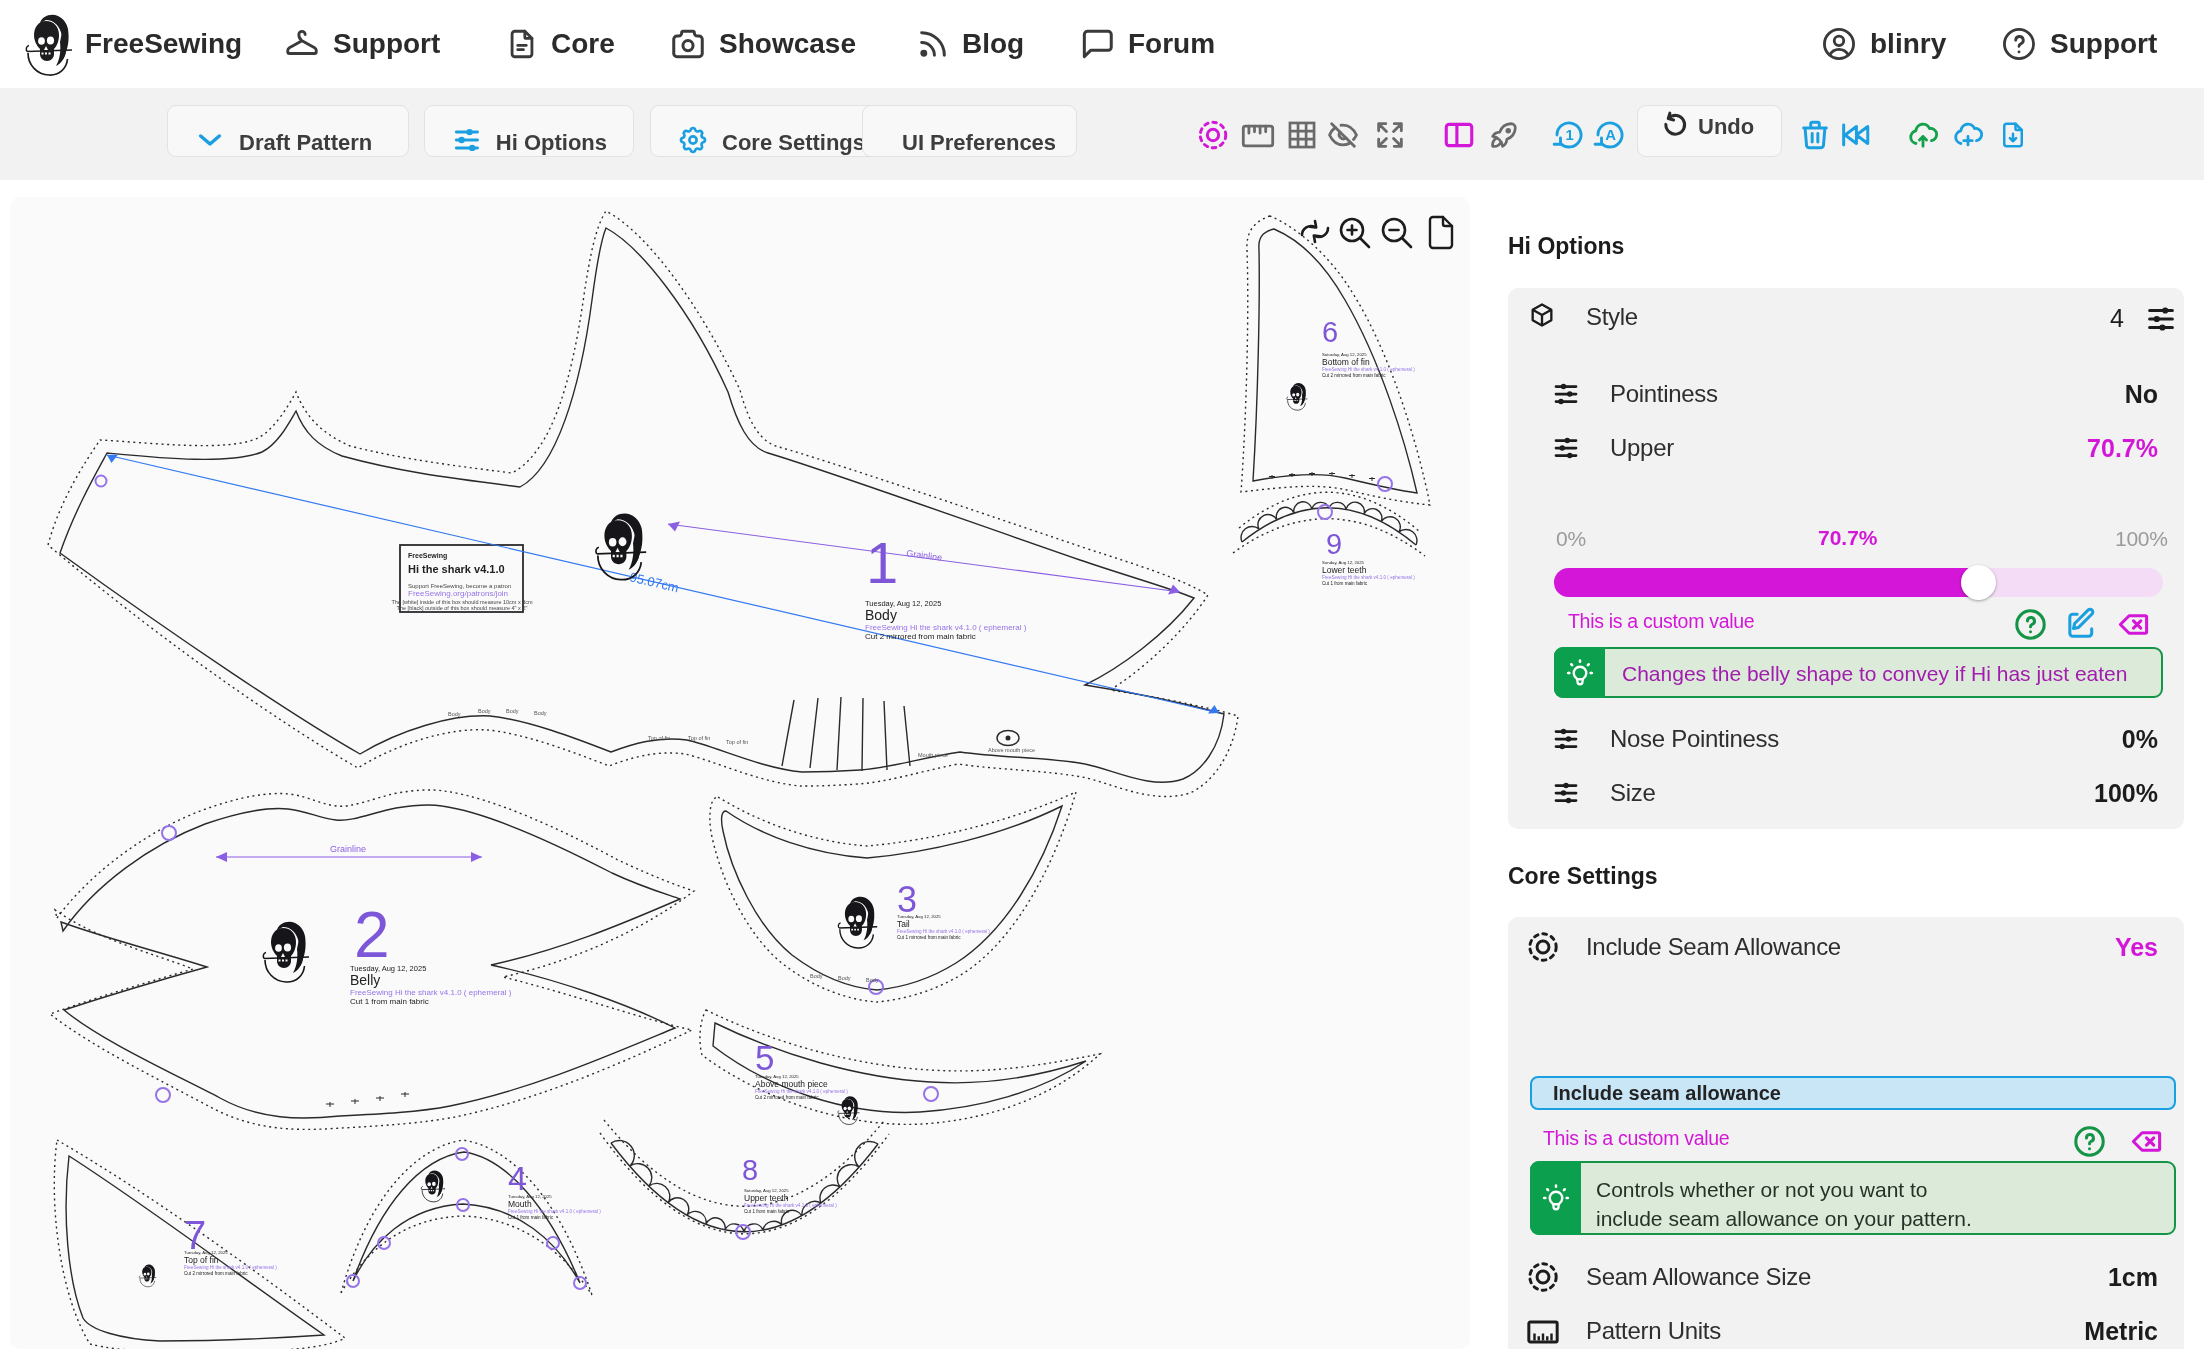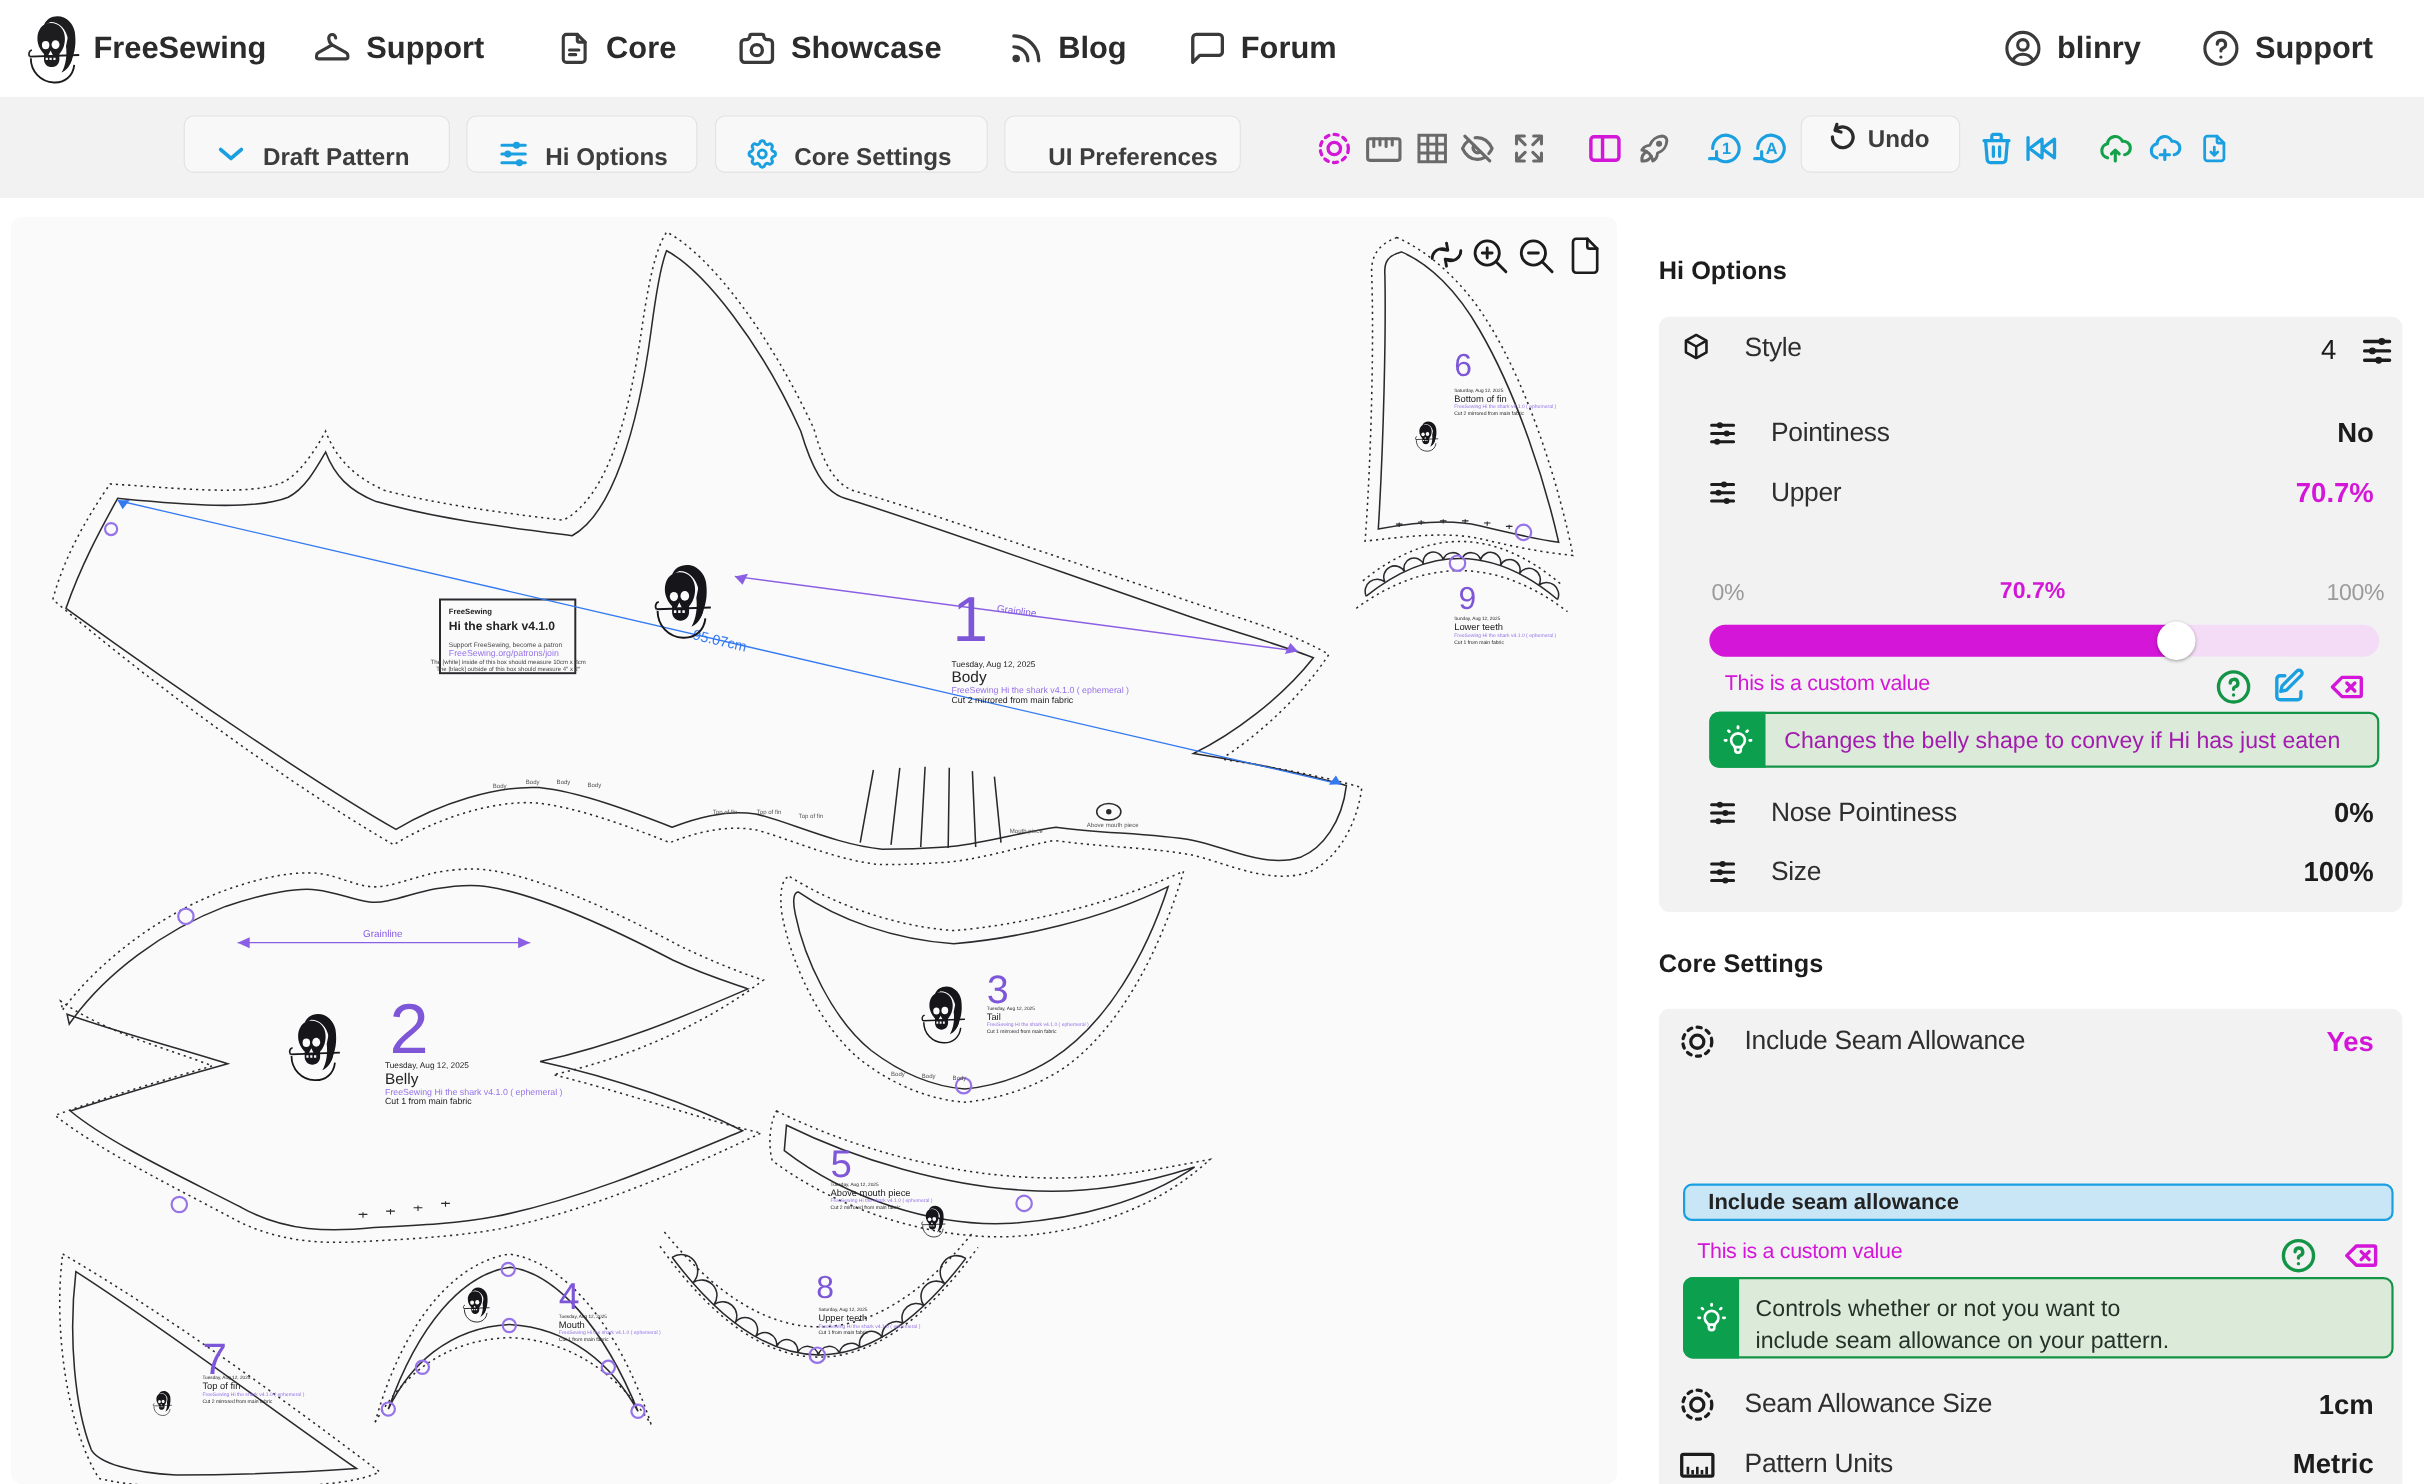--- a/index.html
+++ b/index.html
@@ -114,21 +114,21 @@
       </svg>
     <span>Hi Options</span>
   </div>
   <div class="tbtn" style="left:650px;width:248px">
     <svg width="32" height="32" viewBox="0 0 24 24" fill="none" stroke="#1a9fe0" stroke-width="2" stroke-linecap="round" stroke-linejoin="round">
         <path d="M10.325 4.317c.426-1.756 2.924-1.756 3.35 0a1.724 1.724 0 0 0 2.573 1.066c1.543-.94 3.31.826 2.37 2.37a1.724 1.724 0 0 0 1.065 2.572c1.756.426 1.756 2.924 0 3.35a1.724 1.724 0 0 0-1.066 2.573c.94 1.543-.826 3.31-2.37 2.37a1.724 1.724 0 0 0-2.572 1.065c-.426 1.756-2.924 1.756-3.35 0a1.724 1.724 0 0 0-2.573-1.066c-1.543.94-3.31-.826-2.37-2.37a1.724 1.724 0 0 0-1.065-2.572c-1.756-.426-1.756-2.924 0-3.35a1.724 1.724 0 0 0 1.066-2.573c-.94-1.543.826-3.31 2.37-2.37c1 .608 2.296.07 2.572-1.065z"></path>
         <circle cx="12" cy="12" r="2.7"></circle>
       </svg>
     <span>Core Settings</span>
   </div>
-  <div class="tbtn" style="left:913px;width:215px">
+  <div class="tbtn" style="left:862px;width:215px">
     <svg width="32" height="32" viewBox="0 0 24 24" fill="none" stroke="#1a9fe0" stroke-width="2.1" stroke-linecap="round" stroke-linejoin="round">
         <rect x="3" y="4" width="18" height="12" rx="1.5"></rect>
         <path d="M7 20h10M9 16v4M15 16v4"></path>
       </svg>
     <span>UI Preferences</span>
   </div>
   <svg class="ticon" style="left:1196px" viewBox="0 0 24 24" fill="none" stroke="#d316d8" stroke-width="2.1" stroke-linecap="round">
       <circle cx="12" cy="12" r="9" stroke-dasharray="2.6 3.4"></circle>
       <circle cx="12" cy="12" r="4"></circle>
     </svg>

